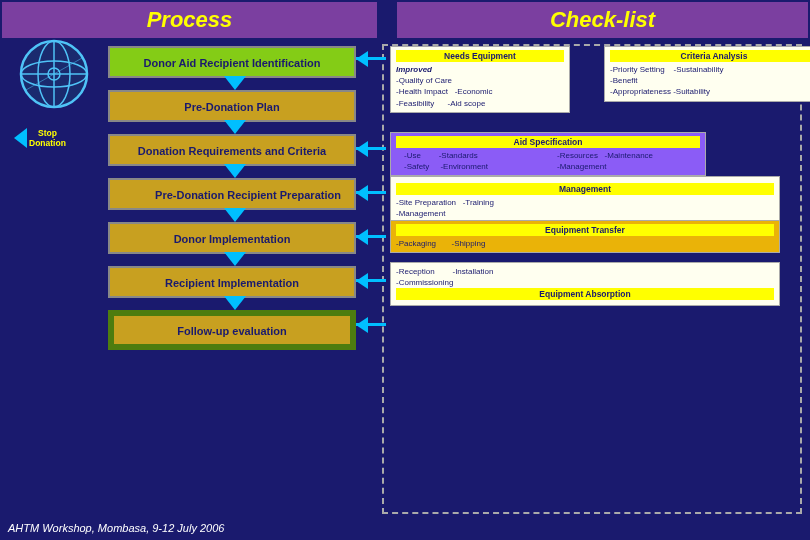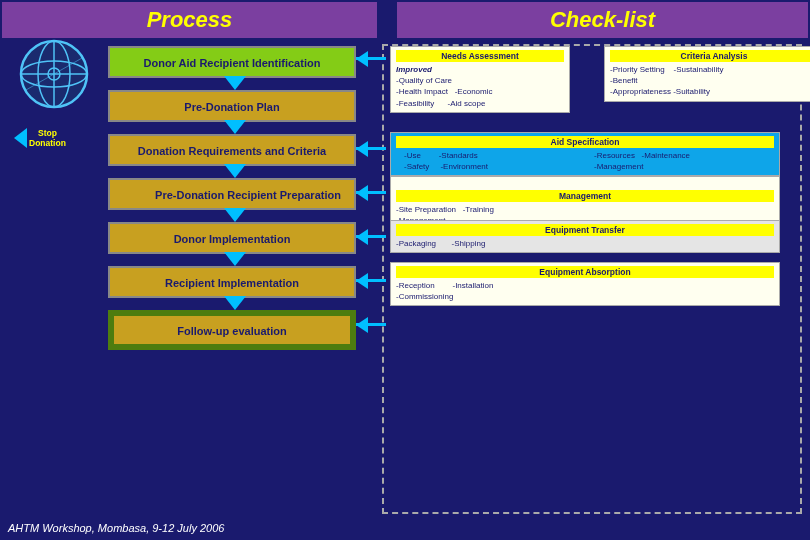--- a/index.html
+++ b/index.html
@@ -84,81 +84,81 @@
   <div style="position:absolute; top:256px; left:224px; width:0; height:0; border-left:11px solid transparent; border-right:11px solid transparent; border-top:14px solid #00bfff;"></div>
 
   <div style="position:absolute; top:270px; left:108px; width:248px; background:#c8a020; border:6px solid #4d7c0f; padding:5px 8px; text-align:center;">
     <span style="color:#1a1a6e; font-size:11px; font-weight:bold; font-family:Arial;">Follow-up evaluation</span>
   </div>
 
   <div style="position:absolute; top:17px; left:356px; width:30px; height:3px; background:#00bfff;"></div>
   <div style="position:absolute; top:11px; left:356px; width:0; height:0; border-top:8px solid transparent; border-bottom:8px solid transparent; border-right:12px solid #00bfff;"></div>
 
   <div style="position:absolute; top:6px; left:390px; width:180px; background:#fffff0; border:1px solid #aaa; padding:3px 5px;">
-    <div style="font-size:8.5px; font-weight:bold; color:#1a1a6e; background:#ffff00; text-align:center; padding:1px; margin-bottom:2px;">Needs Assessment</div>
+    <div style="font-size:8.5px; font-weight:bold; color:#1a1a6e; background:#ffff00; text-align:center; padding:1px; margin-bottom:2px;">Needs Equipment</div>
     <div style="font-size:8px; color:#1a1a6e; line-height:1.4;">
       <div style="font-style:italic; font-weight:bold;">Improved</div>
       <div>-Quality of Care</div>
       <div>-Health Impact &nbsp; -Economic</div>
       <div>-Feasibility &nbsp;&nbsp;&nbsp;&nbsp; -Aid scope</div>
     </div>
   </div>
 
   <div style="position:absolute; top:6px; left:604px; width:220px; background:#fffff0; border:1px solid #aaa; padding:3px 5px;">
     <div style="font-size:8.5px; font-weight:bold; color:#1a1a6e; background:#ffff00; text-align:center; padding:1px; margin-bottom:2px;">Criteria Analysis</div>
     <div style="font-size:8px; color:#1a1a6e; line-height:1.4;">
       <div>-Priority Setting &nbsp;&nbsp; -Sustainability</div>
       <div>-Benefit</div>
       <div>-Appropriateness -Suitability</div>
     </div>
   </div>
 
   <div style="position:absolute; top:107px; left:356px; width:30px; height:3px; background:#00bfff;"></div>
   <div style="position:absolute; top:101px; left:356px; width:0; height:0; border-top:8px solid transparent; border-bottom:8px solid transparent; border-right:12px solid #00bfff;"></div>
 
-  <div style="position:absolute; top:92px; left:390px; width:390px; background:#0ea5e9; border:1px solid #aaa; padding:3px 5px;">
+  <div style="position:absolute; top:92px; left:390px; width:316px; background:#8b5cf6; border:1px solid #aaa; padding:3px 5px;">
     <div style="font-size:8.5px; font-weight:bold; color:#1a1a6e; background:#ffff00; text-align:center; padding:1px; margin-bottom:2px;">Aid Specification</div>
     <div style="font-size:8px; color:#1a1a6e; line-height:1.4; columns:2; column-gap:10px;margin-left:8px;">
       <div>-Use &nbsp;&nbsp;&nbsp;&nbsp;&nbsp;&nbsp; -Standards</div>
       <div>-Safety &nbsp;&nbsp;&nbsp; -Environment</div>
       <div>-Resources &nbsp; -Maintenance</div>
       <div>-Management</div>
     </div>
   </div>
 
   <div style="position:absolute; top:151px; left:356px; width:30px; height:3px; background:#00bfff;"></div>
   <div style="position:absolute; top:145px; left:356px; width:0; height:0; border-top:8px solid transparent; border-bottom:8px solid transparent; border-right:12px solid #00bfff;"></div>
 
-  <div style="position:absolute; top:136px; left:390px; width:390px; background:#fffff0; border:1px solid #aaa; padding:13px 5px;">
+  <div style="position:absolute; top:136px; left:390px; width:390px; background:#fffff0; border:1px solid #aaa; padding:6px 5px;">
     <div style="font-size:8.5px; font-weight:bold; color:#1a1a6e; background:#ffff00; text-align:center; padding:1px; margin-bottom:2px;">Management</div>
     <div style="font-size:8px; color:#1a1a6e; line-height:1.4;">
       <div>-Site Preparation &nbsp; -Training</div>
       <div>-Management</div>
     </div>
   </div>
 
   <div style="position:absolute; top:195px; left:356px; width:30px; height:3px; background:#00bfff;"></div>
   <div style="position:absolute; top:189px; left:356px; width:0; height:0; border-top:8px solid transparent; border-bottom:8px solid transparent; border-right:12px solid #00bfff;"></div>
 
-  <div style="position:absolute; top:180px; left:390px; width:390px; background:#e5e5e5; border:1px solid #aaa; padding:3px 5px;">
+  <div style="position:absolute; top:180px; left:390px; width:390px; background:#eab308; border:1px solid #aaa; padding:3px 5px;">
     <div style="font-size:8.5px; font-weight:bold; color:#1a1a6e; background:#ffff00; text-align:center; padding:1px; margin-bottom:2px;">Equipment Transfer</div>
     <div style="font-size:8px; color:#1a1a6e; line-height:1.4;">
       <div>-Packaging &nbsp;&nbsp;&nbsp;&nbsp;&nbsp; -Shipping</div>
     </div>
   </div>
 
   <div style="position:absolute; top:239px; left:356px; width:30px; height:3px; background:#00bfff;"></div>
   <div style="position:absolute; top:233px; left:356px; width:0; height:0; border-top:8px solid transparent; border-bottom:8px solid transparent; border-right:12px solid #00bfff;"></div>
 
   <div style="position:absolute; top:222px; left:390px; width:390px; background:#fffff0; border:1px solid #aaa; padding:3px 5px;">
-    <div style="font-size:8.5px; font-weight:bold; color:#1a1a6e; background:#ffff00; text-align:center; padding:1px; margin-bottom:2px;">Equipment Absorption</div>
     <div style="font-size:8px; color:#1a1a6e; line-height:1.4;">
       <div>-Reception &nbsp;&nbsp;&nbsp;&nbsp;&nbsp;&nbsp; -Installation</div>
       <div>-Commissioning</div>
     </div>
+    <div style="font-size:8.5px; font-weight:bold; color:#1a1a6e; background:#ffff00; text-align:center; padding:1px; margin-bottom:2px;">Equipment Absorption</div>
   </div>
 
   <div style="position:absolute; top:283px; left:356px; width:30px; height:3px; background:#00bfff;"></div>
   <div style="position:absolute; top:277px; left:356px; width:0; height:0; border-top:8px solid transparent; border-bottom:8px solid transparent; border-right:12px solid #00bfff;"></div>
 
 </div>
 
 <div style="position:absolute; bottom:4px; left:8px;">
   <span style="color:#ffffff; font-size:11px; font-style:italic; font-family:Arial;">AHTM Workshop, Mombasa, 9-12 July 2006</span>
 </div>

